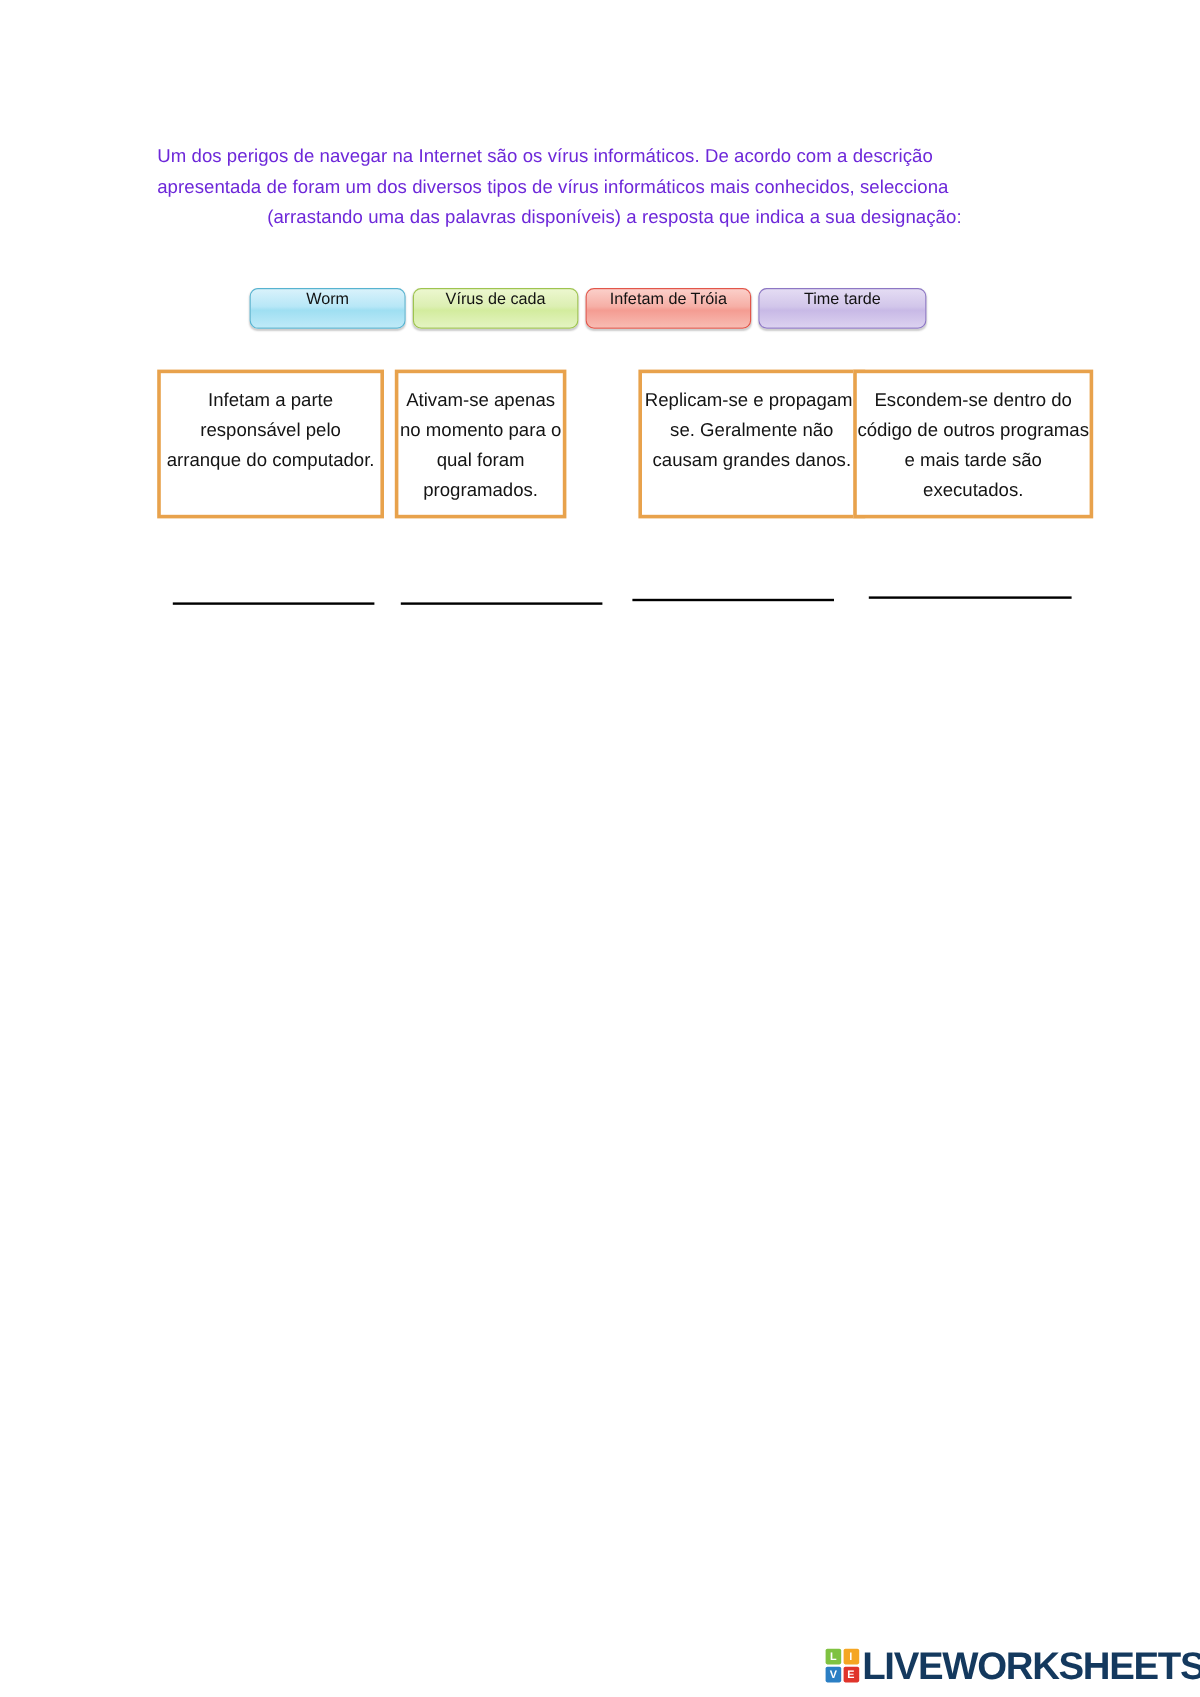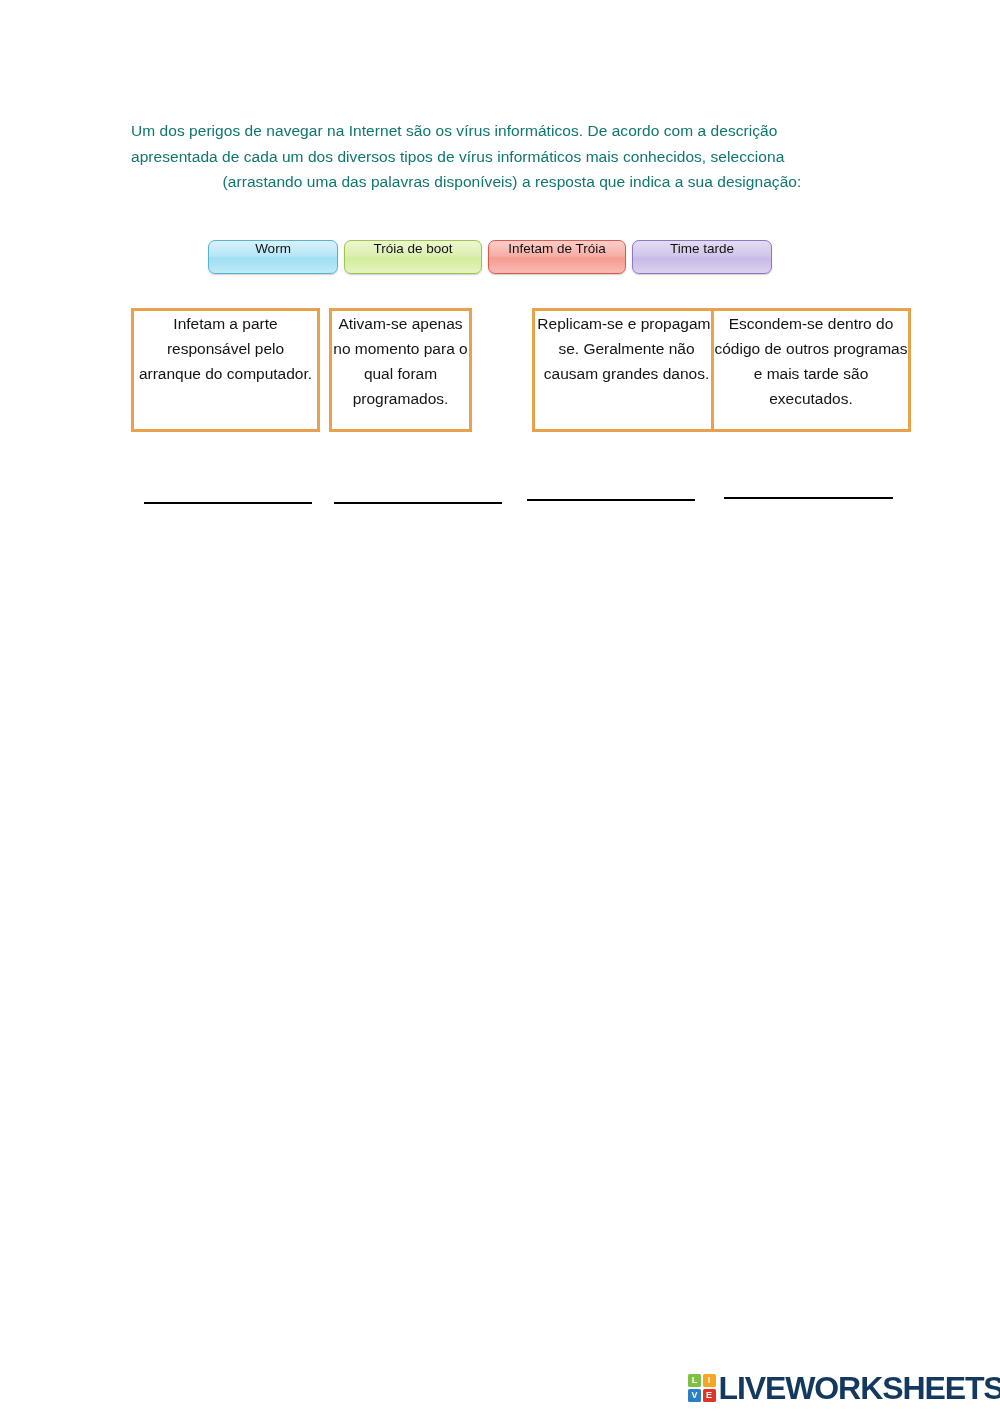--- a/index.html
+++ b/index.html
@@ -18,21 +18,21 @@
 
   
   .instructions {
     position: absolute;
     left: 131px;
     top: 118px;
     width: 762px;
     font-size: 15.5px;
     line-height: 25.5px;
     text-align: justify;
-    color: #0f766e;
+    color: #6d28d9;
     letter-spacing: 0.05px;
   }
   .instructions .last-line {
     text-align: center;
   }
 
   
   .chip-row {
     position: absolute;
     left: 208px;
@@ -91,21 +91,21 @@
     justify-content: center;
   }
   .box { border-color: #e9a košice; }
   .box {
     border: 3px solid #e8a24c;
   }
   .box-inner {
     text-align: center;
     font-size: 15.5px;
     line-height: 25px;
-    padding-top: 0;
+    padding-top: 10px;
     color: #141414;
   }
   #box-1 { left: 131px; width: 189px; }
   #box-2 { left: 329px; width: 143px; }
   #box-3 { left: 532px; width: 189px; }
   #box-4 { left: 711px; width: 200px; }
 
   
   .answer-line {
     position: absolute;
@@ -153,30 +153,30 @@
     letter-spacing: -1.1px;
     color: #14395e;
     line-height: 1;
   }
 </style>
 </head>
 <body>
 
 <div class="instructions">
   <div>Um dos perigos de navegar na Internet são os vírus informáticos. De acordo com a descrição</div>
-  <div>apresentada de cada um dos diversos tipos de vírus informáticos mais conhecidos, selecciona</div>
+  <div>apresentada de foram um dos diversos tipos de vírus informáticos mais conhecidos, selecciona</div>
   <div class="last-line">(arrastando uma das palavras disponíveis) a resposta que indica a sua designação:</div>
 </div>
 
 <div class="chip-row">
   <div class="chip chip-blue">
     <span>Worm</span>
   </div>
   <div class="chip chip-green">
-    <span>Tróia de boot</span>
+    <span>Vírus de cada</span>
   </div>
   <div class="chip chip-red">
     <span>Infetam de Tróia</span>
   </div>
   <div class="chip chip-purple">
     <span>Time tarde</span>
   </div>
 </div>
 
 <div class="box" id="box-1">

